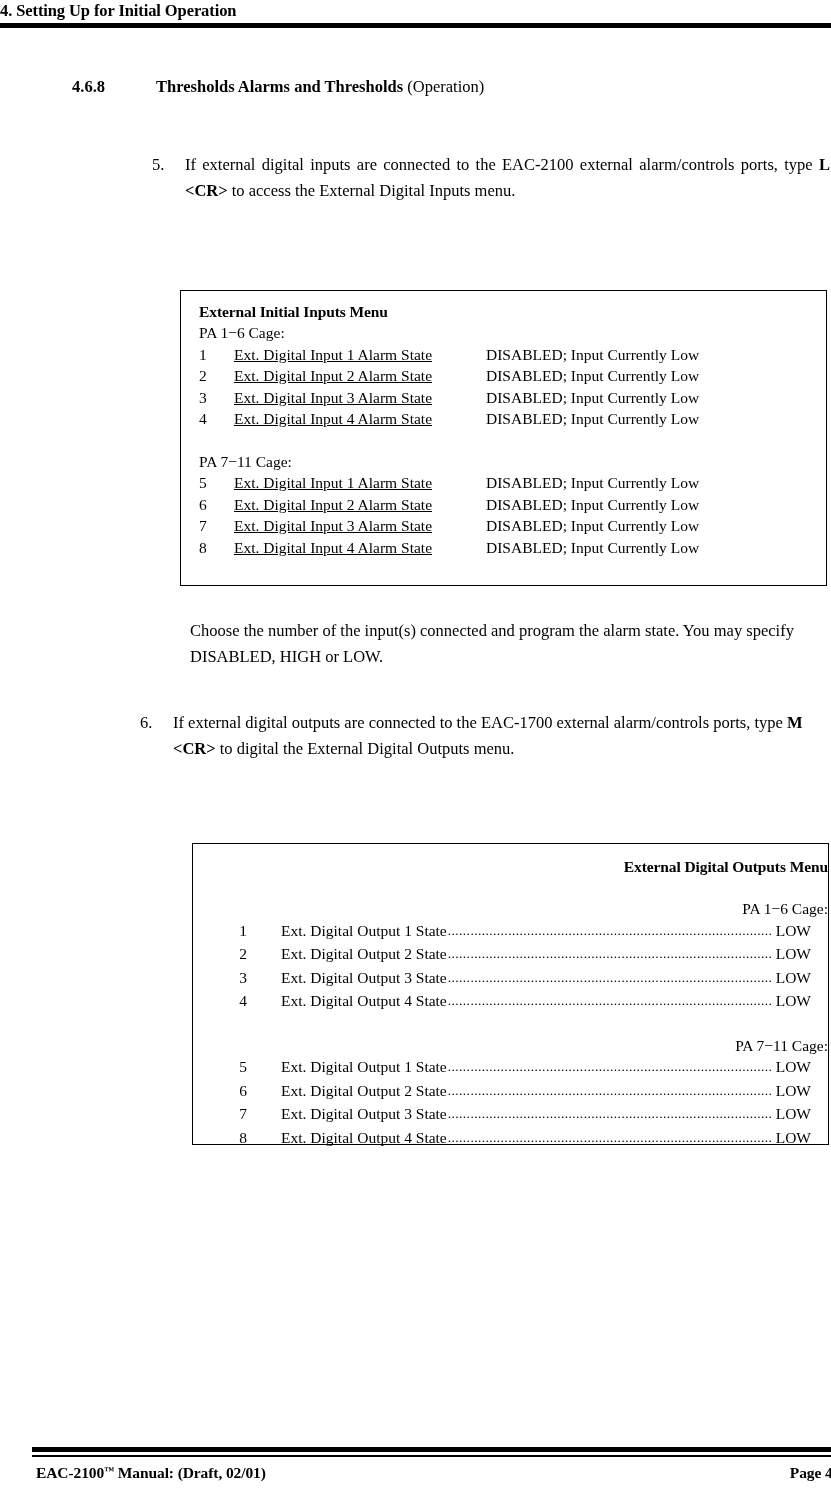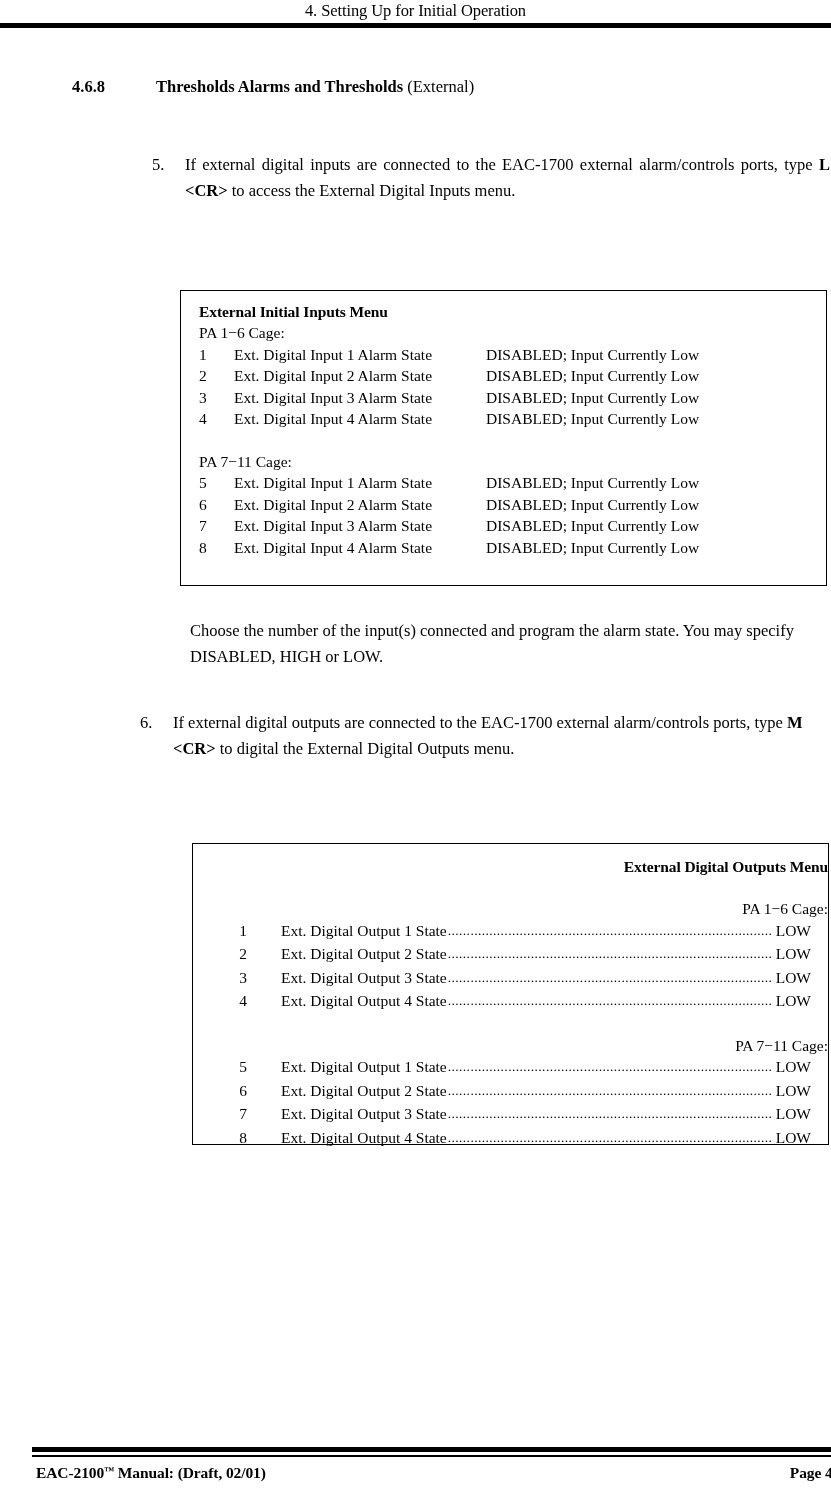--- a/index.html
+++ b/index.html
@@ -17,24 +17,24 @@
   }
 
   
   .page-header {
     position: absolute;
     left: 0;
     top: 0;
     width: 831px;
   }
   .page-header-title {
-    text-align: center;
+    text-align: left;
     padding-right: 0;
     font-size: 16.5px;
-    font-weight: normal;
+    font-weight: bold;
     line-height: 21px;
     letter-spacing: -0.1px;
     white-space: nowrap;
   }
   .rule-thick {
     height: 5px;
     background: #000000;
     margin-top: 2px;
   }
   .rule-thin {
@@ -158,20 +158,21 @@
     line-height: 21.5px;
     white-space: nowrap;
   }
   .menu-row .col-idx {
     width: 35px;
     flex: 0 0 35px;
   }
   .menu-row .col-label {
     width: 252px;
     flex: 0 0 252px;
+    text-decoration: underline;
   }
   .menu-row .col-value {
     flex: 0 0 auto;
   }
 
   
   .leader-row {
     display: flex;
     align-items: baseline;
     font-size: 15.5px;
@@ -236,26 +237,26 @@
 </style>
 </head>
 <body>
 
 <div class="page-header">
   <div class="page-header-title">4. Setting Up for Initial Operation</div>
   <div class="rule-thick"></div>
 </div>
 
 <div class="section-heading">
-  <span class="sec-num">4.6.8</span><span class="sec-title">Thresholds Alarms and Thresholds</span><span class="sec-cont">&nbsp;</span><span class="sec-cont">(External)</span>
+  <span class="sec-num">4.6.8</span><span class="sec-title">Thresholds Alarms and Thresholds</span><span class="sec-cont">&nbsp;</span><span class="sec-cont">(Operation)</span>
 </div>
 
 <div class="step step-5">
   <div class="step-num">5.</div>
-  <div class="step-body"><span>If external digital inputs are connected to the EAC-1700 external alarm/controls ports, type </span><span class="kbd">L &lt;CR&gt;</span><span> to access the External Digital Inputs menu.</span></div>
+  <div class="step-body"><span>If external digital inputs are connected to the EAC-2100 external alarm/controls ports, type </span><span class="kbd">L &lt;CR&gt;</span><span> to access the External Digital Inputs menu.</span></div>
 </div>
 
 <div class="menu-box box-inputs">
   <div class="menu-title">External Initial Inputs Menu</div>
 
   <div class="group-label">PA 1−6 Cage:</div>
 
   <div class="menu-row">
     <span class="col-idx">1</span>
     <span class="col-label">Ext. Digital Input 1 Alarm State</span>

